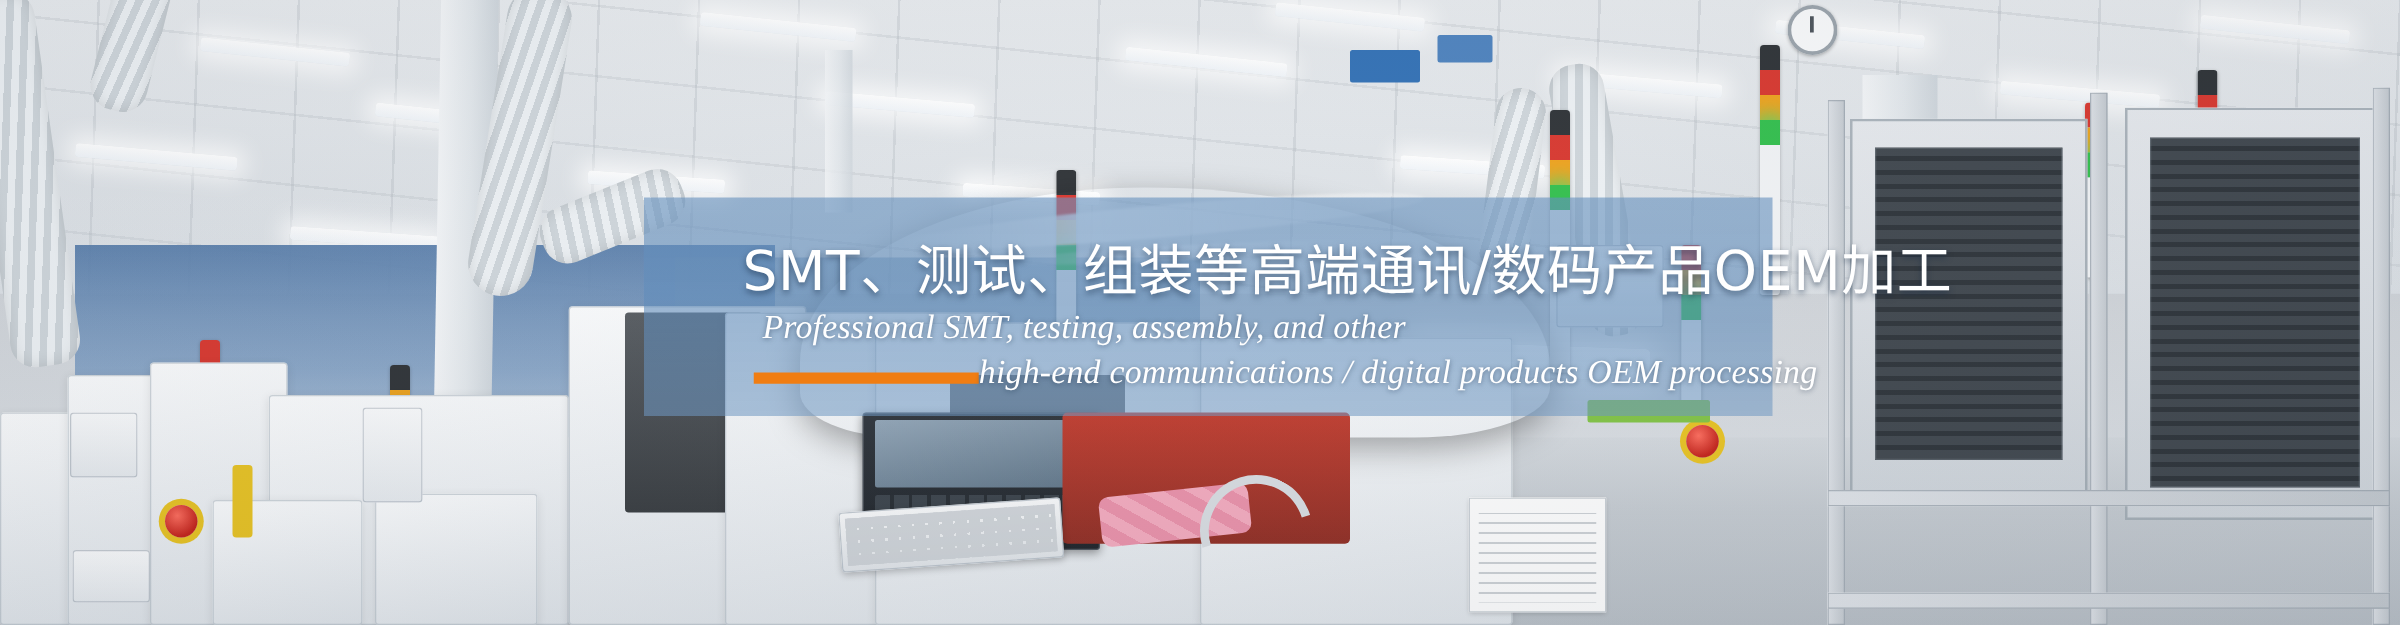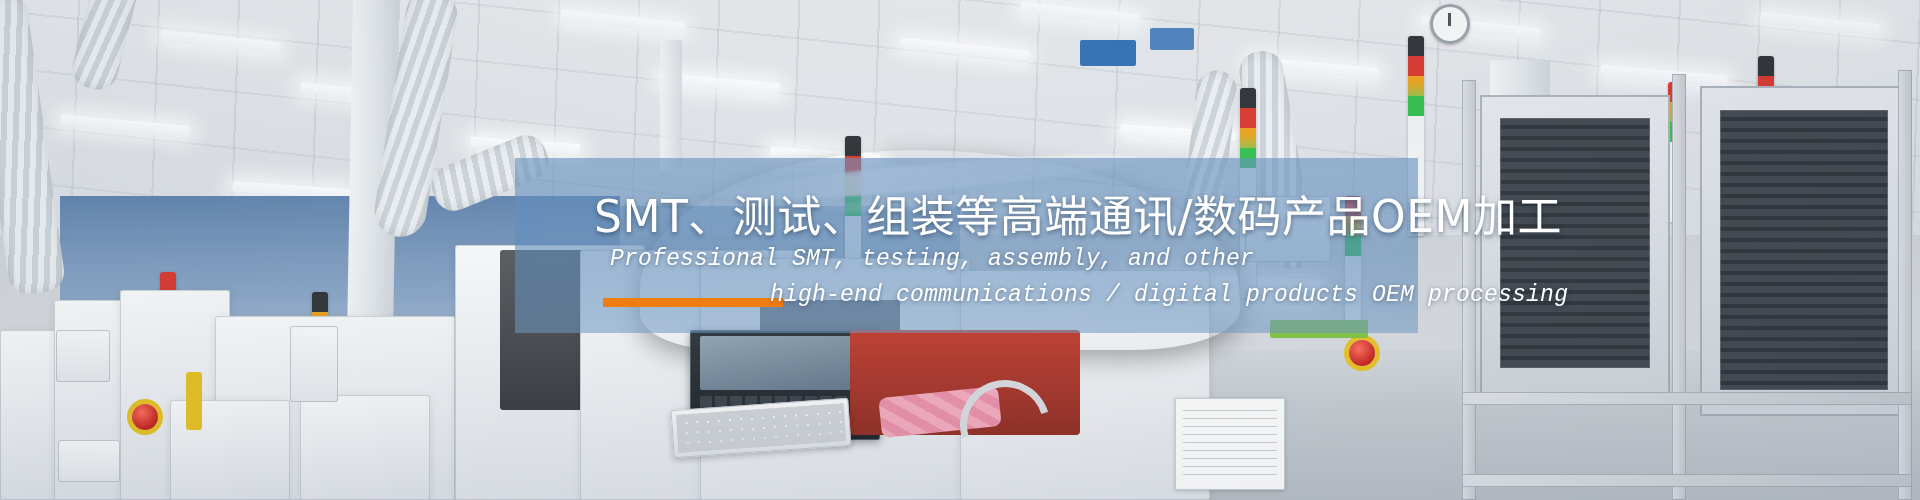--- a/index.html
+++ b/index.html
@@ -299,26 +299,26 @@
     font-size:45px;font-weight:700;letter-spacing:1px;
     font-family:"DejaVu Sans","Liberation Sans",sans-serif;
   }
   .headline .hl-rest{
     font-size:44px;font-weight:400;margin-left:12px;letter-spacing:.5px;
     font-family:"DejaVu Sans","Liberation Sans",sans-serif;
   }
 
   .sub1,.sub2{
     position:absolute;color:#ffffff;white-space:nowrap;
-    font-style:italic;font-size:23px;letter-spacing:.2px;
+    font-style:italic;font-size:27px;letter-spacing:.2px;
     text-shadow:0 1px 4px rgba(20,40,65,.5);
-    font-family:Liberation Mono, monospace;
+    font-family:Liberation Serif, serif;
   }
   .sub1{left:95px;top:88px;}
-  .sub2{left:255px;top:124px;}
+  .sub2{left:268px;top:124px;}
 
   .accent-bar{
     position:absolute;left:88px;top:140px;width:180px;height:9px;
     background:#f07d12;
   }
 
   
   .banner *{box-sizing:border-box;}
 </style>
 </head>

